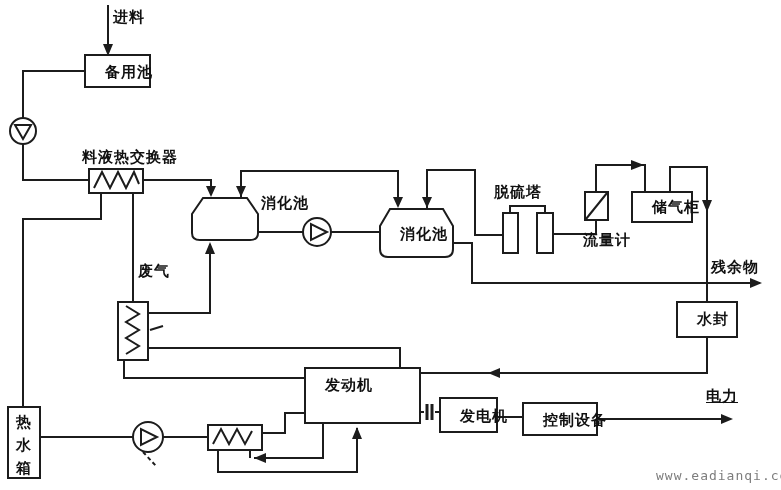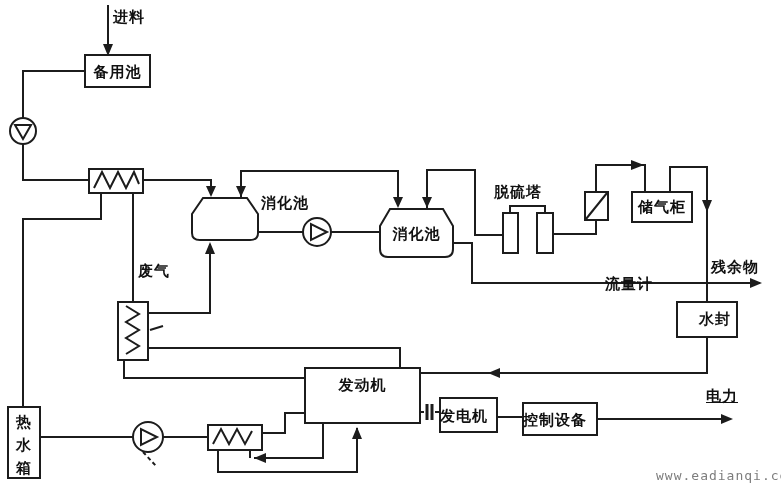--- a/index.html
+++ b/index.html
@@ -6,21 +6,21 @@
   .stage{
     position:relative;width:781px;height:490px;background:#ffffff;
     font-family:"Liberation Sans","DejaVu Sans",sans-serif;
     overflow:hidden;
   }
   .stage svg{position:absolute;left:0;top:0;}
   .lbl{
     position:absolute;color:#111;font-size:15px;font-weight:bold;
     letter-spacing:1px;white-space:nowrap;line-height:1.2;
   }
-  .lbl.center{text-align:center;}
+  .lbl.center{padding-left:20px;}
   .lbl.wrapv{white-space:normal;word-break:break-all;line-height:23px;letter-spacing:0;}
   .lbl.two-line{line-height:23px;}
   .watermark{
     position:absolute;font-family:"DejaVu Sans Mono","Liberation Mono",monospace;
     font-size:13px;color:#7d7d7d;font-weight:normal;letter-spacing:1px;
   }
 </style>
 </head>
 <body>
 
@@ -153,26 +153,27 @@
       <polygon points="500,368 500,378 488,373"></polygon>
       <polygon points="205,254 215,254 210,242"></polygon>
       <polygon points="266,453 266,463 254,458"></polygon>
       <polygon points="352,439 362,439 357,427"></polygon>
       <polygon points="721,414 721,424 733,419"></polygon>
     </g>
   </svg>
 
   <div class="lbl" style="left:113px;top:8px;text-align:right;">进料</div>
   <div class="lbl center" style="left:85px;top:63px;width:65px;">备用池</div>
+  <div class="lbl" style="left:82px;top:148px;">料液热交换器</div>
   <div class="lbl" style="left:261px;top:194px;">消化池</div>
   <div class="lbl center" style="left:380px;top:225px;width:73px;">消化池</div>
   <div class="lbl" style="left:138px;top:262px;">废气</div>
   <div class="lbl" style="left:494px;top:183px;">脱硫塔</div>
   <div class="lbl center" style="left:632px;top:198px;width:60px;">储气柜</div>
-  <div class="lbl" style="left:605px;top:231px;margin-top:44px;">流量计</div>
+  <div class="lbl" style="left:583px;top:231px;">流量计</div>
   <div class="lbl" style="left:711px;top:258px;">残余物</div>
   <div class="lbl center" style="left:677px;top:310px;width:76px;">水封</div>
   <div class="lbl center two-line" style="left:305px;top:373px;width:115px;">
     <div>发动机</div>
   </div>
   <div class="lbl center" style="left:440px;top:407px;width:46px;">发电机</div>
   <div class="lbl center" style="left:523px;top:411px;width:62px;">控制设备</div>
   <div class="lbl" style="left:706px;top:387px;text-decoration:underline;">电力</div>
   <div class="lbl wrapv" style="left:16px;top:410px;width:17px;">热水箱</div>
 

